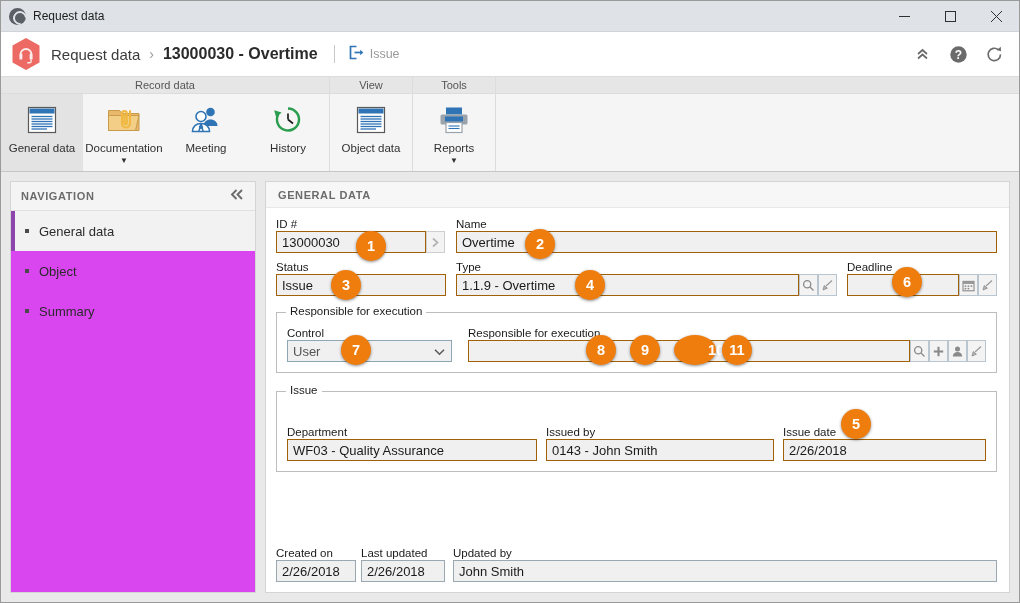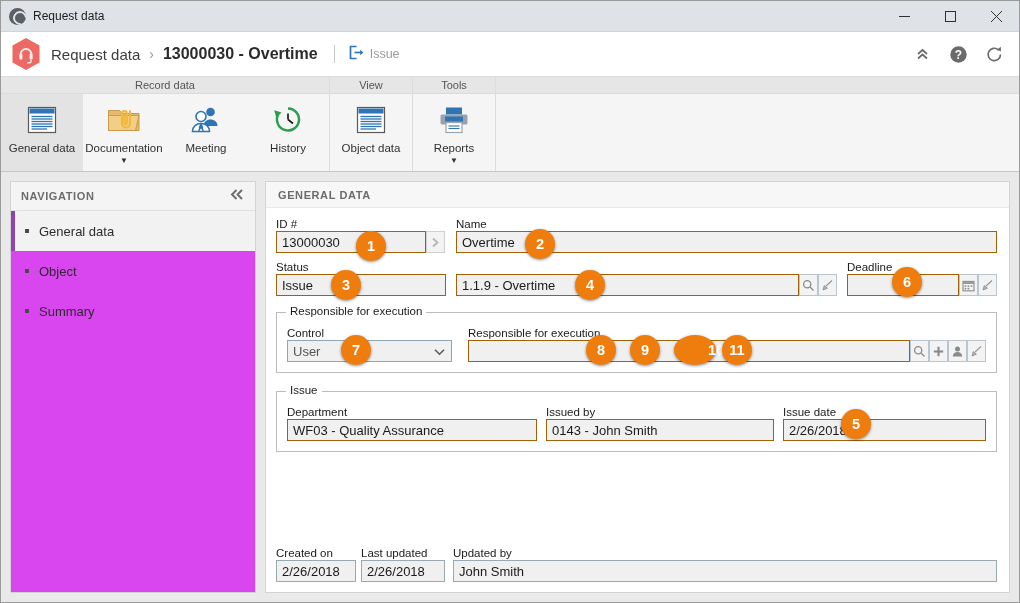--- a/index.html
+++ b/index.html
@@ -481,20 +481,21 @@
           </div>
         </div>
 
         <div class="row" style="margin-top:8px;">
           <div class="fldwrap" style="width:170px;">
             <div class="fld-label">Status</div>
             <div class="inp">Issue</div>
           </div>
 
           <div class="fldwrap" style="flex:1; margin-left:10px;">
+            <div class="fld-label">Type</div>
             <div class="inprow">
               <div class="inp" style="flex:1;">1.1.9 - Overtime</div>
               <div class="iconbtn">
                 <svg width="13" height="13" viewBox="0 0 13 13">
                     <circle cx="5.2" cy="5.2" r="3.6" fill="none" stroke="#8a8a8a" stroke-width="1.3"></circle>
                     <line x1="8" y1="8" x2="11.5" y2="11.5" stroke="#8a8a8a" stroke-width="1.3"></line>
                   </svg>
               </div>
               <div class="iconbtn">
                 <svg width="13" height="13" viewBox="0 0 13 13">
@@ -580,21 +581,21 @@
           </div>
         </div>
 
         <div class="grp" style="margin-top:18px;">
           <div class="grp-legend">Issue</div>
           <div class="row">
             <div class="fldwrap" style="width:250px;">
               <div class="fld-label">Department</div>
               <div class="inp">WF03 - Quality Assurance</div>
             </div>
-            <div class="fldwrap" style="width:228px; margin-left:9px;">
+            <div class="fldwrap" style="width:228px; margin-left:9px;margin-top:20px;">
               <div class="fld-label">Issued by</div>
               <div class="inp">0143 - John Smith</div>
             </div>
             <div class="fldwrap" style="flex:1; margin-left:9px;">
               <div class="fld-label">Issue date</div>
               <div class="inp">2/26/2018</div>
             </div>
           </div>
         </div>
 

